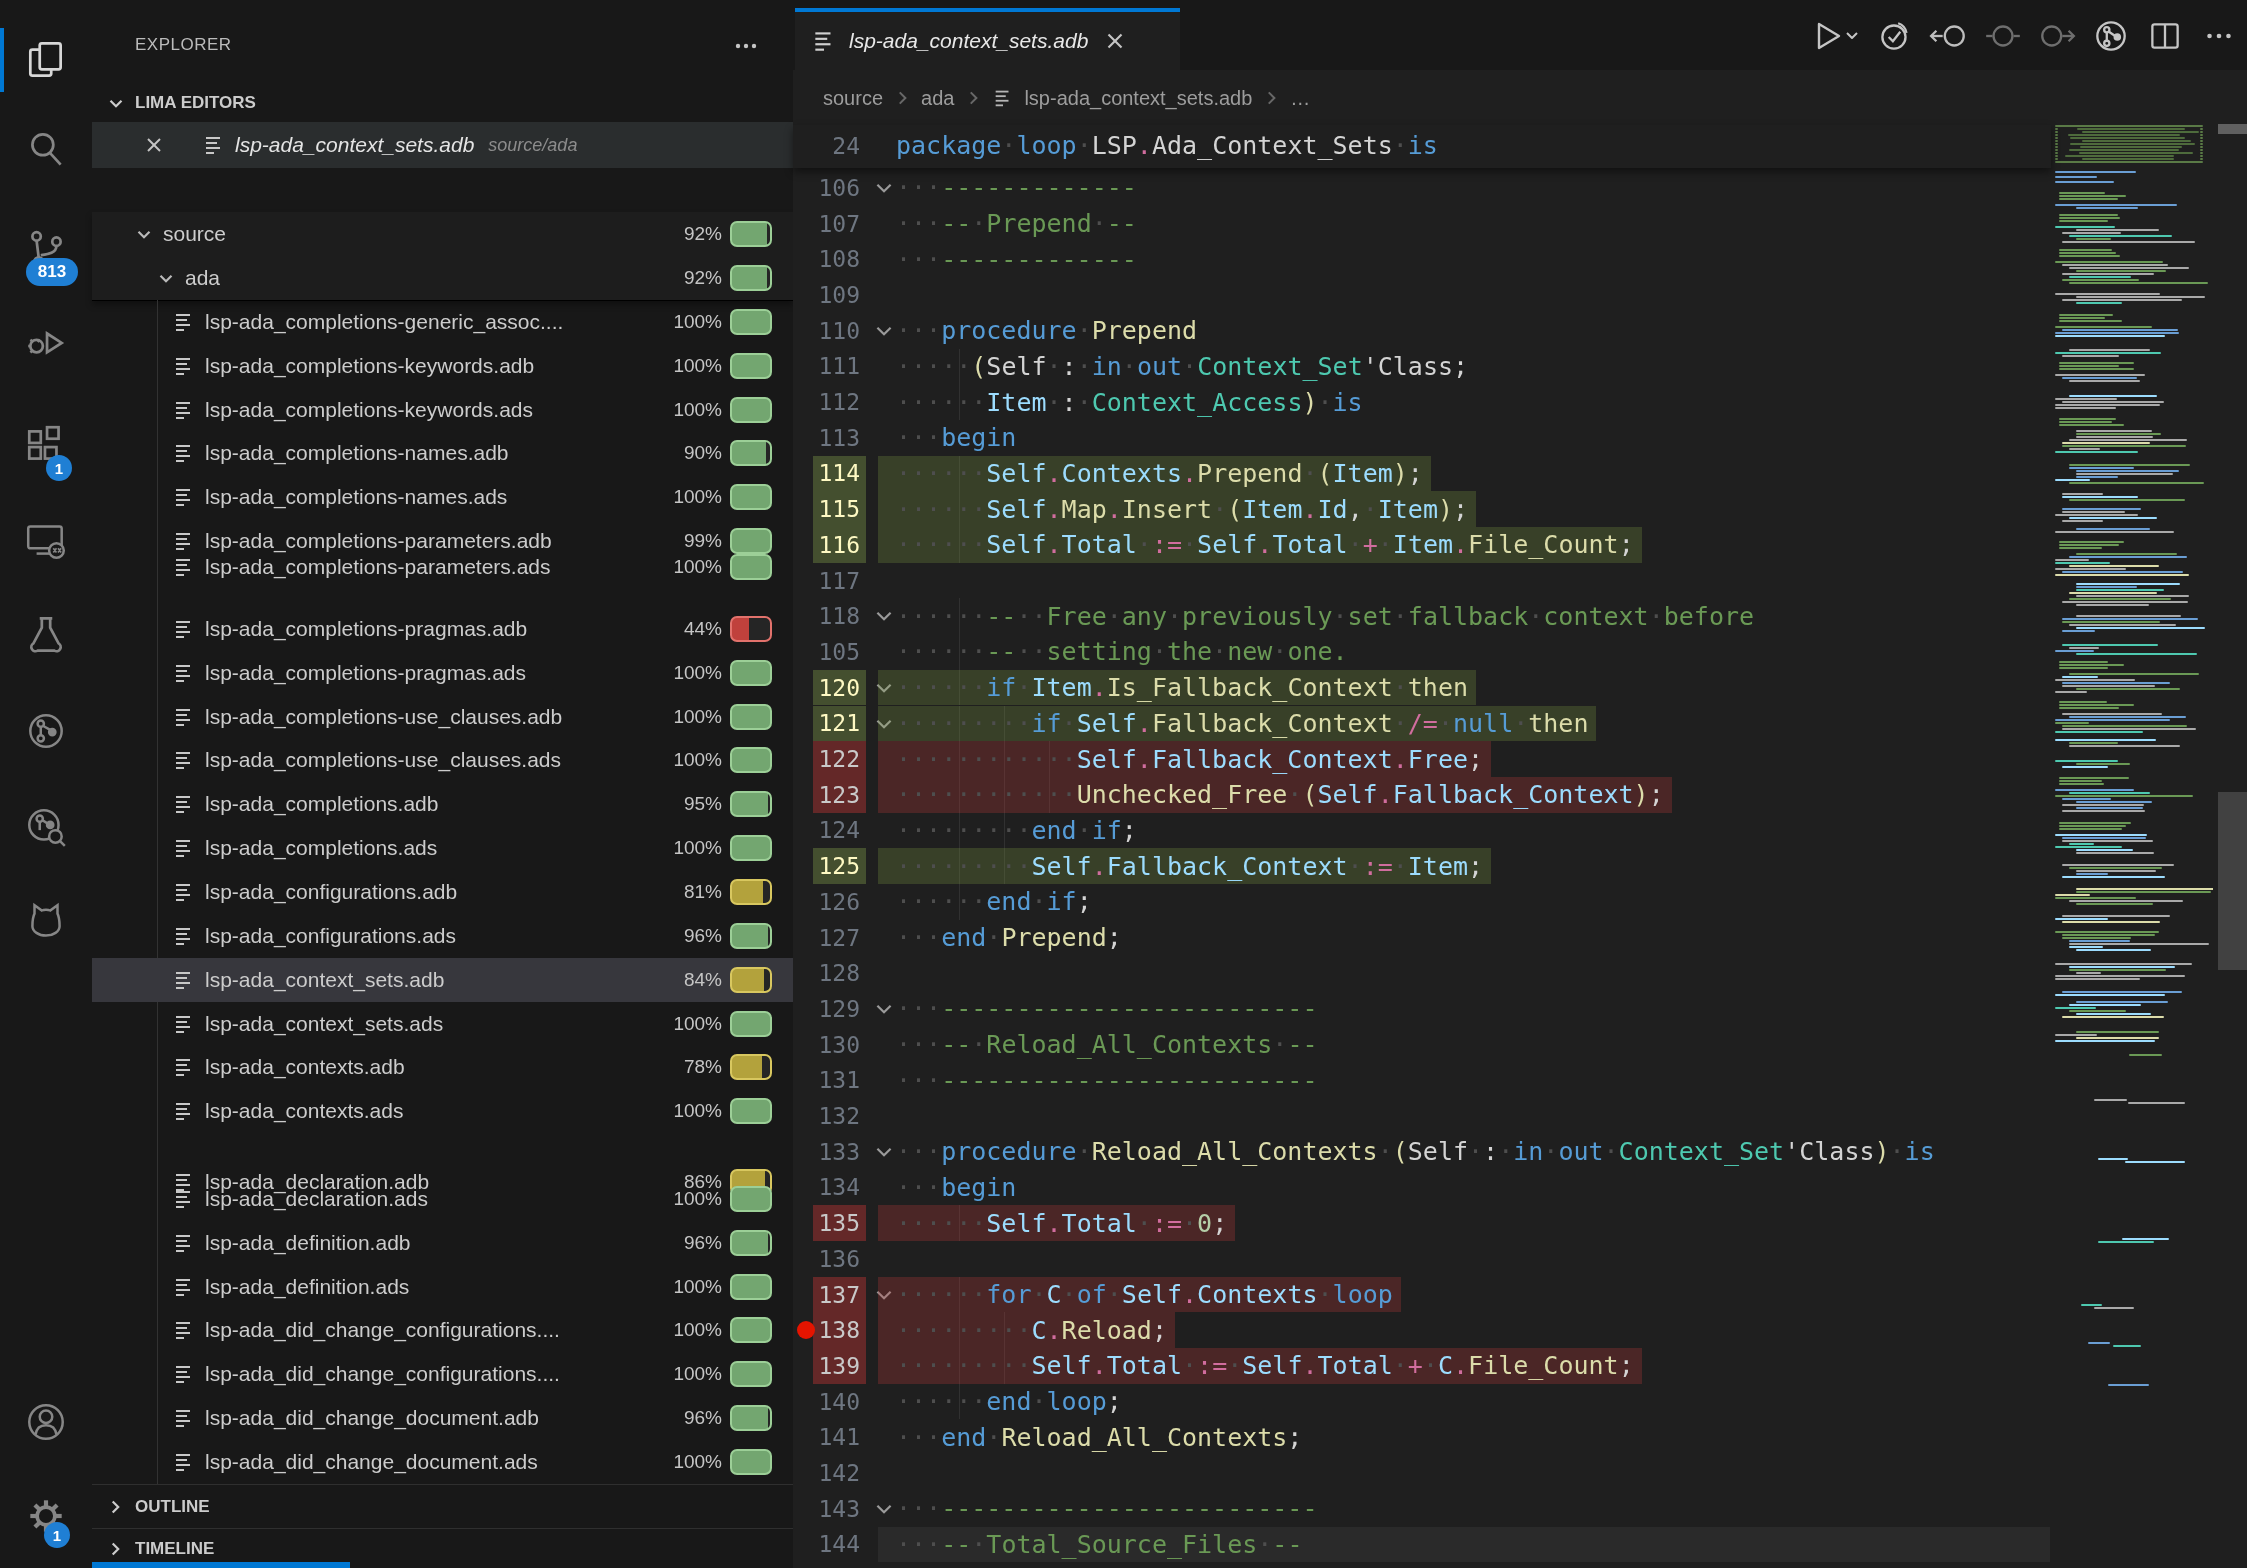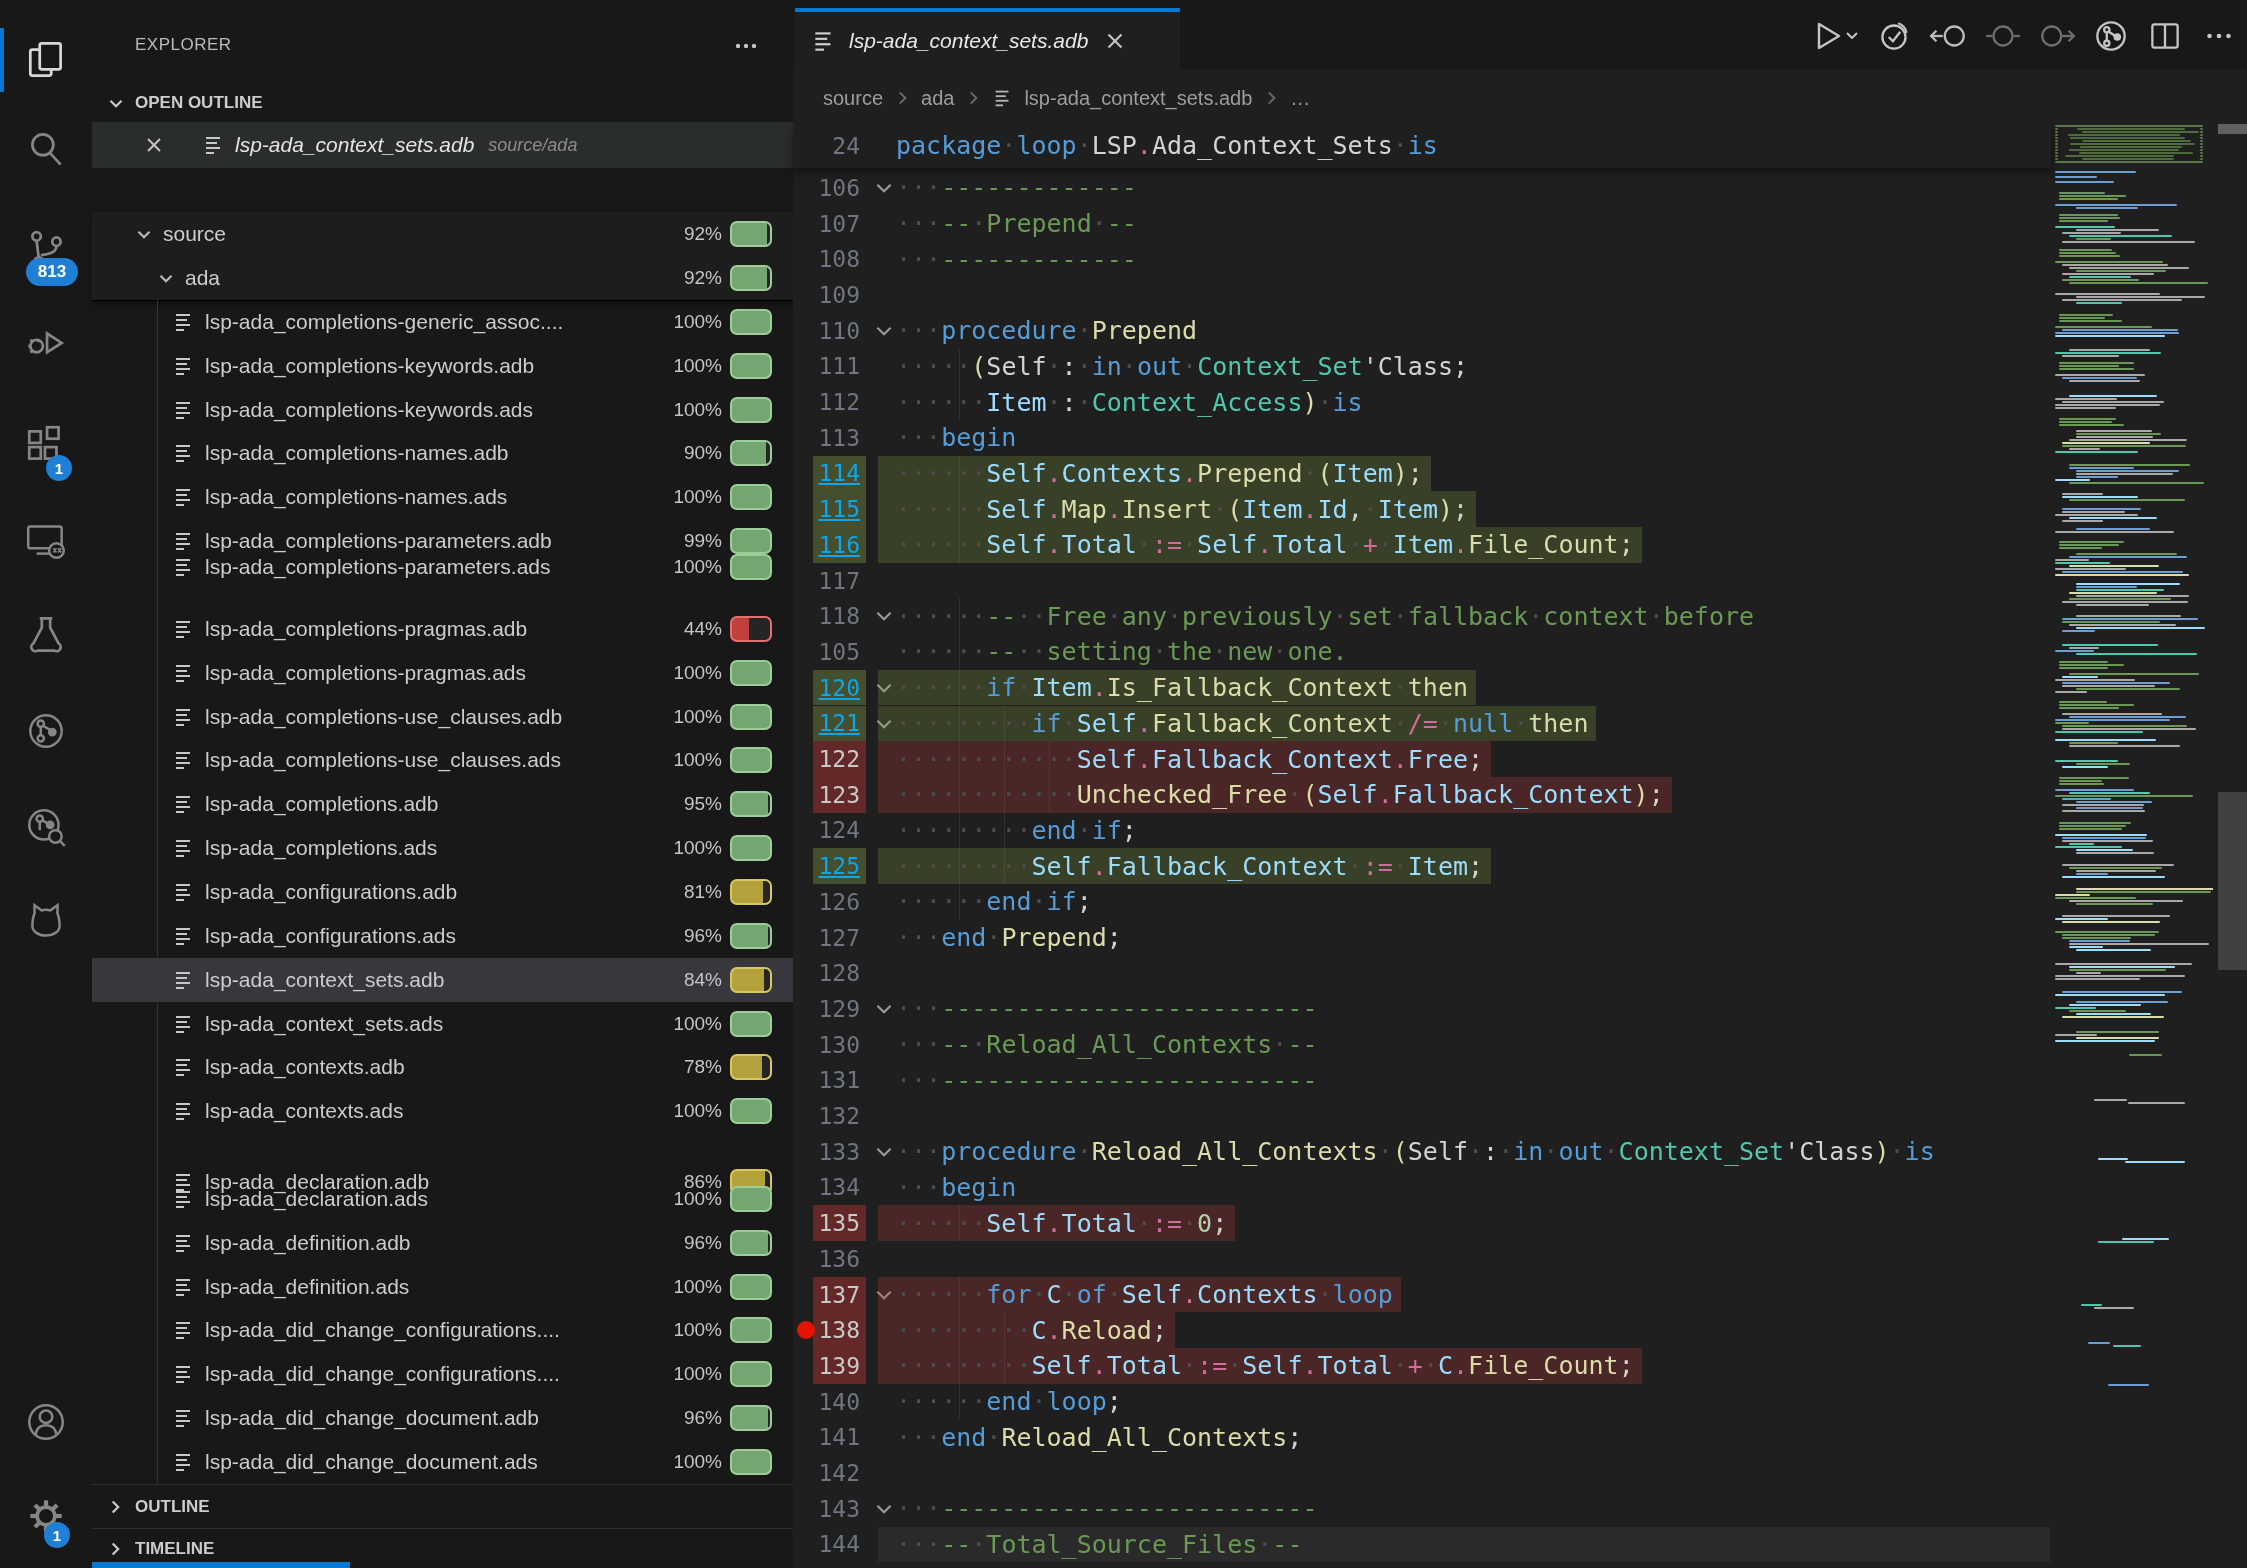--- a/index.html
+++ b/index.html
@@ -36,21 +36,21 @@
   #tab .tlabel{font-size:21px;font-style:italic;color:#e8e8e8;margin-left:12px;margin-right:14px;white-space:nowrap;}
   #editor-actions{position:absolute;right:8px;top:16px;display:flex;align-items:center;gap:14px;}
   .ea{width:40px;height:40px;display:flex;align-items:center;justify-content:center;}
   #breadcrumbs{position:absolute;left:30px;top:70px;height:56px;display:flex;align-items:center;
                font-size:20px;color:#9d9d9d;gap:10px;}
   .bc-sep{opacity:.8;}
   
   .codeline{position:absolute;left:0;width:100%;height:35.7px;}
   .lnum{position:absolute;left:20px;top:0;width:53px;height:100%;display:flex;align-items:center;justify-content:flex-end;
         padding-right:6px;box-sizing:border-box;font-family:"DejaVu Sans Mono",monospace;font-size:23px;color:#6e7681;}
-  .lnum.tint-g{background:rgba(128,159,74,.38);color:#0ea5e9;text-decoration:underline;}
+  .lnum.tint-g{background:rgba(128,159,74,.38);color:#fef9c3;}
   .lnum.tint-r{background:rgba(195,52,52,.42);color:#c9c9c9;}
   .fold{position:absolute;left:80px;top:7px;width:22px;height:22px;}
   .bp{position:absolute;left:4px;top:50%;margin-top:-9px;width:18px;height:18px;border-radius:50%;background:#e51400;}
   .codespan{position:absolute;left:85px;top:0;height:100%;display:flex;align-items:center;
             font-family:"DejaVu Sans Mono",monospace;font-size:25px;white-space:pre;padding:0 8px 0 18px;}
   .codespan.cov-g{background:rgba(130,162,66,.25);}
   .codespan.cov-r{background:rgba(190,58,58,.28);}
   .curline{position:absolute;left:85px;width:1172px;height:35.7px;background:#2a2a2a;}
   .iguide{position:absolute;top:0;width:1px;height:35.7px;background:#313131;}
   .tk-k{color:#569CD6}.tk-f{color:#DCDCAA}.tk-v{color:#9CDCFE}.tk-t{color:#4EC9B0}
@@ -188,21 +188,21 @@
           </g>
         </svg>
     </div>
 
     <div class="sect-hdr" style="top:84px;height:38px;">
       <span class="chev">
           <svg width="22" height="22" viewBox="0 0 20 20" fill="none" stroke="#cccccc" stroke-width="2">
             <polyline points="5,8 10,13 15,8"></polyline>
           </svg>
         </span>
-      <span>OPEN OUTLINE</span>
+      <span>LIMA EDITORS</span>
     </div>
 
     <div class="row openrow" style="top:122px;height:46px;">
       <span style="margin-left:50px;">
         <svg width="24" height="24" viewBox="0 0 24 24" stroke="#c5c5c5" stroke-width="2">
             <line x1="6" y1="6" x2="18" y2="18"></line>
             <line x1="18" y1="6" x2="6" y2="18"></line>
           </svg>
       </span>
       <span class="file-ico" style="margin-left:36px;">

